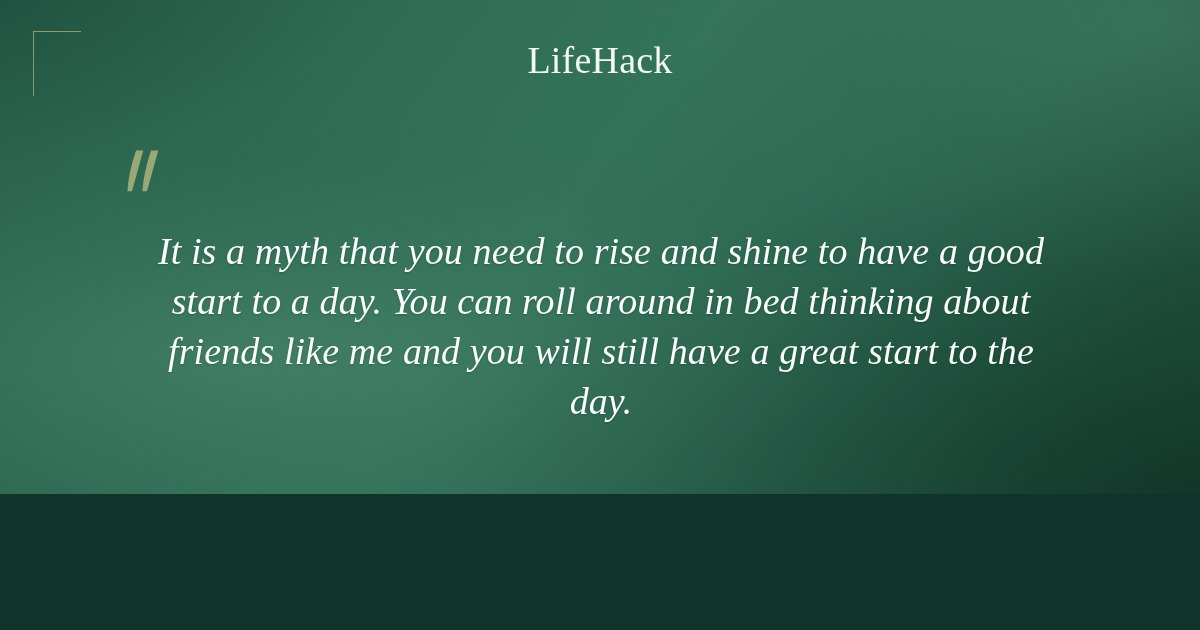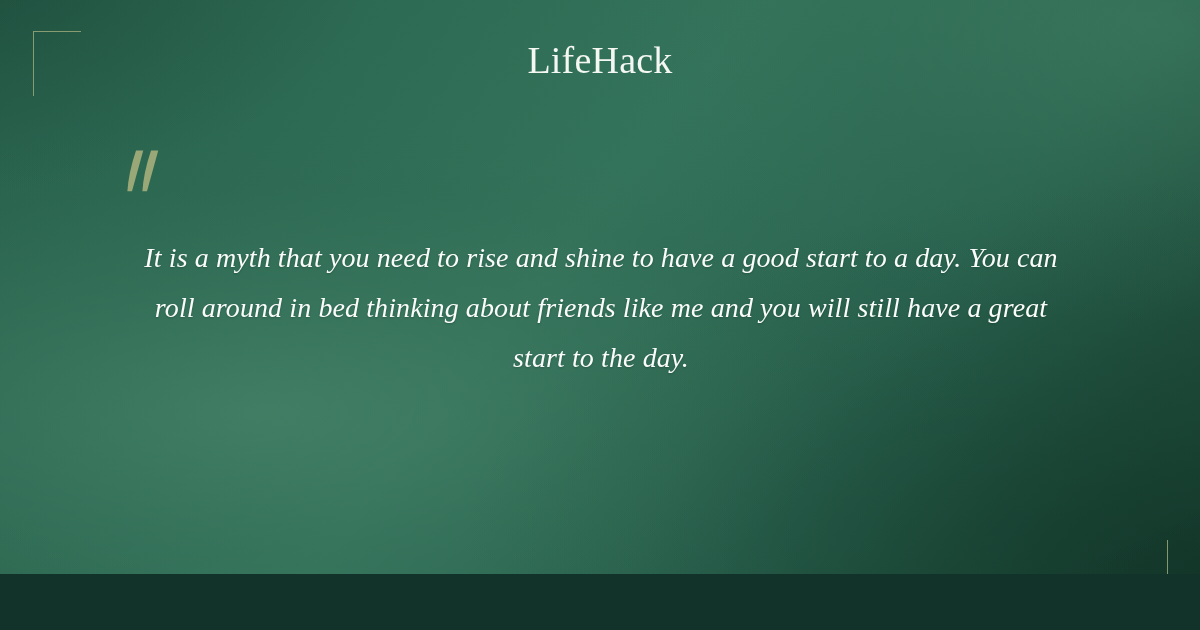--- a/index.html
+++ b/index.html
@@ -6,21 +6,21 @@
   html, body {
     margin: 0;
     padding: 0;
     background: #12332a;
   }
 
   
   .card {
     position: relative;
     width: 1200px;
-    height: 574px;
+    height: 494px;
     overflow: hidden;
     font-family: "Liberation Serif", "DejaVu Serif", serif;
     background-color: #7f1d1d;
     isolation: isolate;
   }
 
   
   .bg-base {
     position: absolute;
     inset: 0;
@@ -142,25 +142,25 @@
   
   .quote-block {
     position: absolute;
     z-index: 6;
     left: 123px;
     top: 216px;
     width: 956px;
     text-align: center;
   }
   .quote-text {
-    margin: 17px;
+    margin: 10px;
     color: #fbfdfa;
     font-style: italic;
     font-weight: 400;
-    font-size: 28px;
+    font-size: 38px;
     line-height: 50px;
     letter-spacing: 0.1px;
     text-shadow: 0 1px 2px rgba(10,40,30,0.28);
   }
 </style>
 </head>
 <body>
 
 <div class="card">
 

